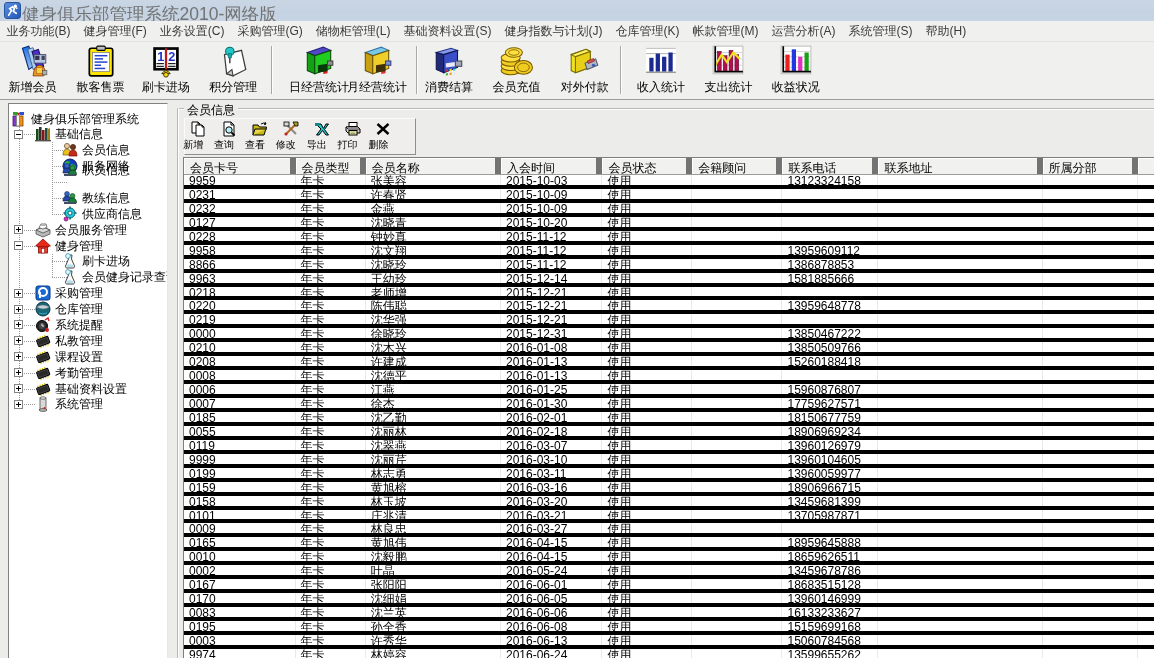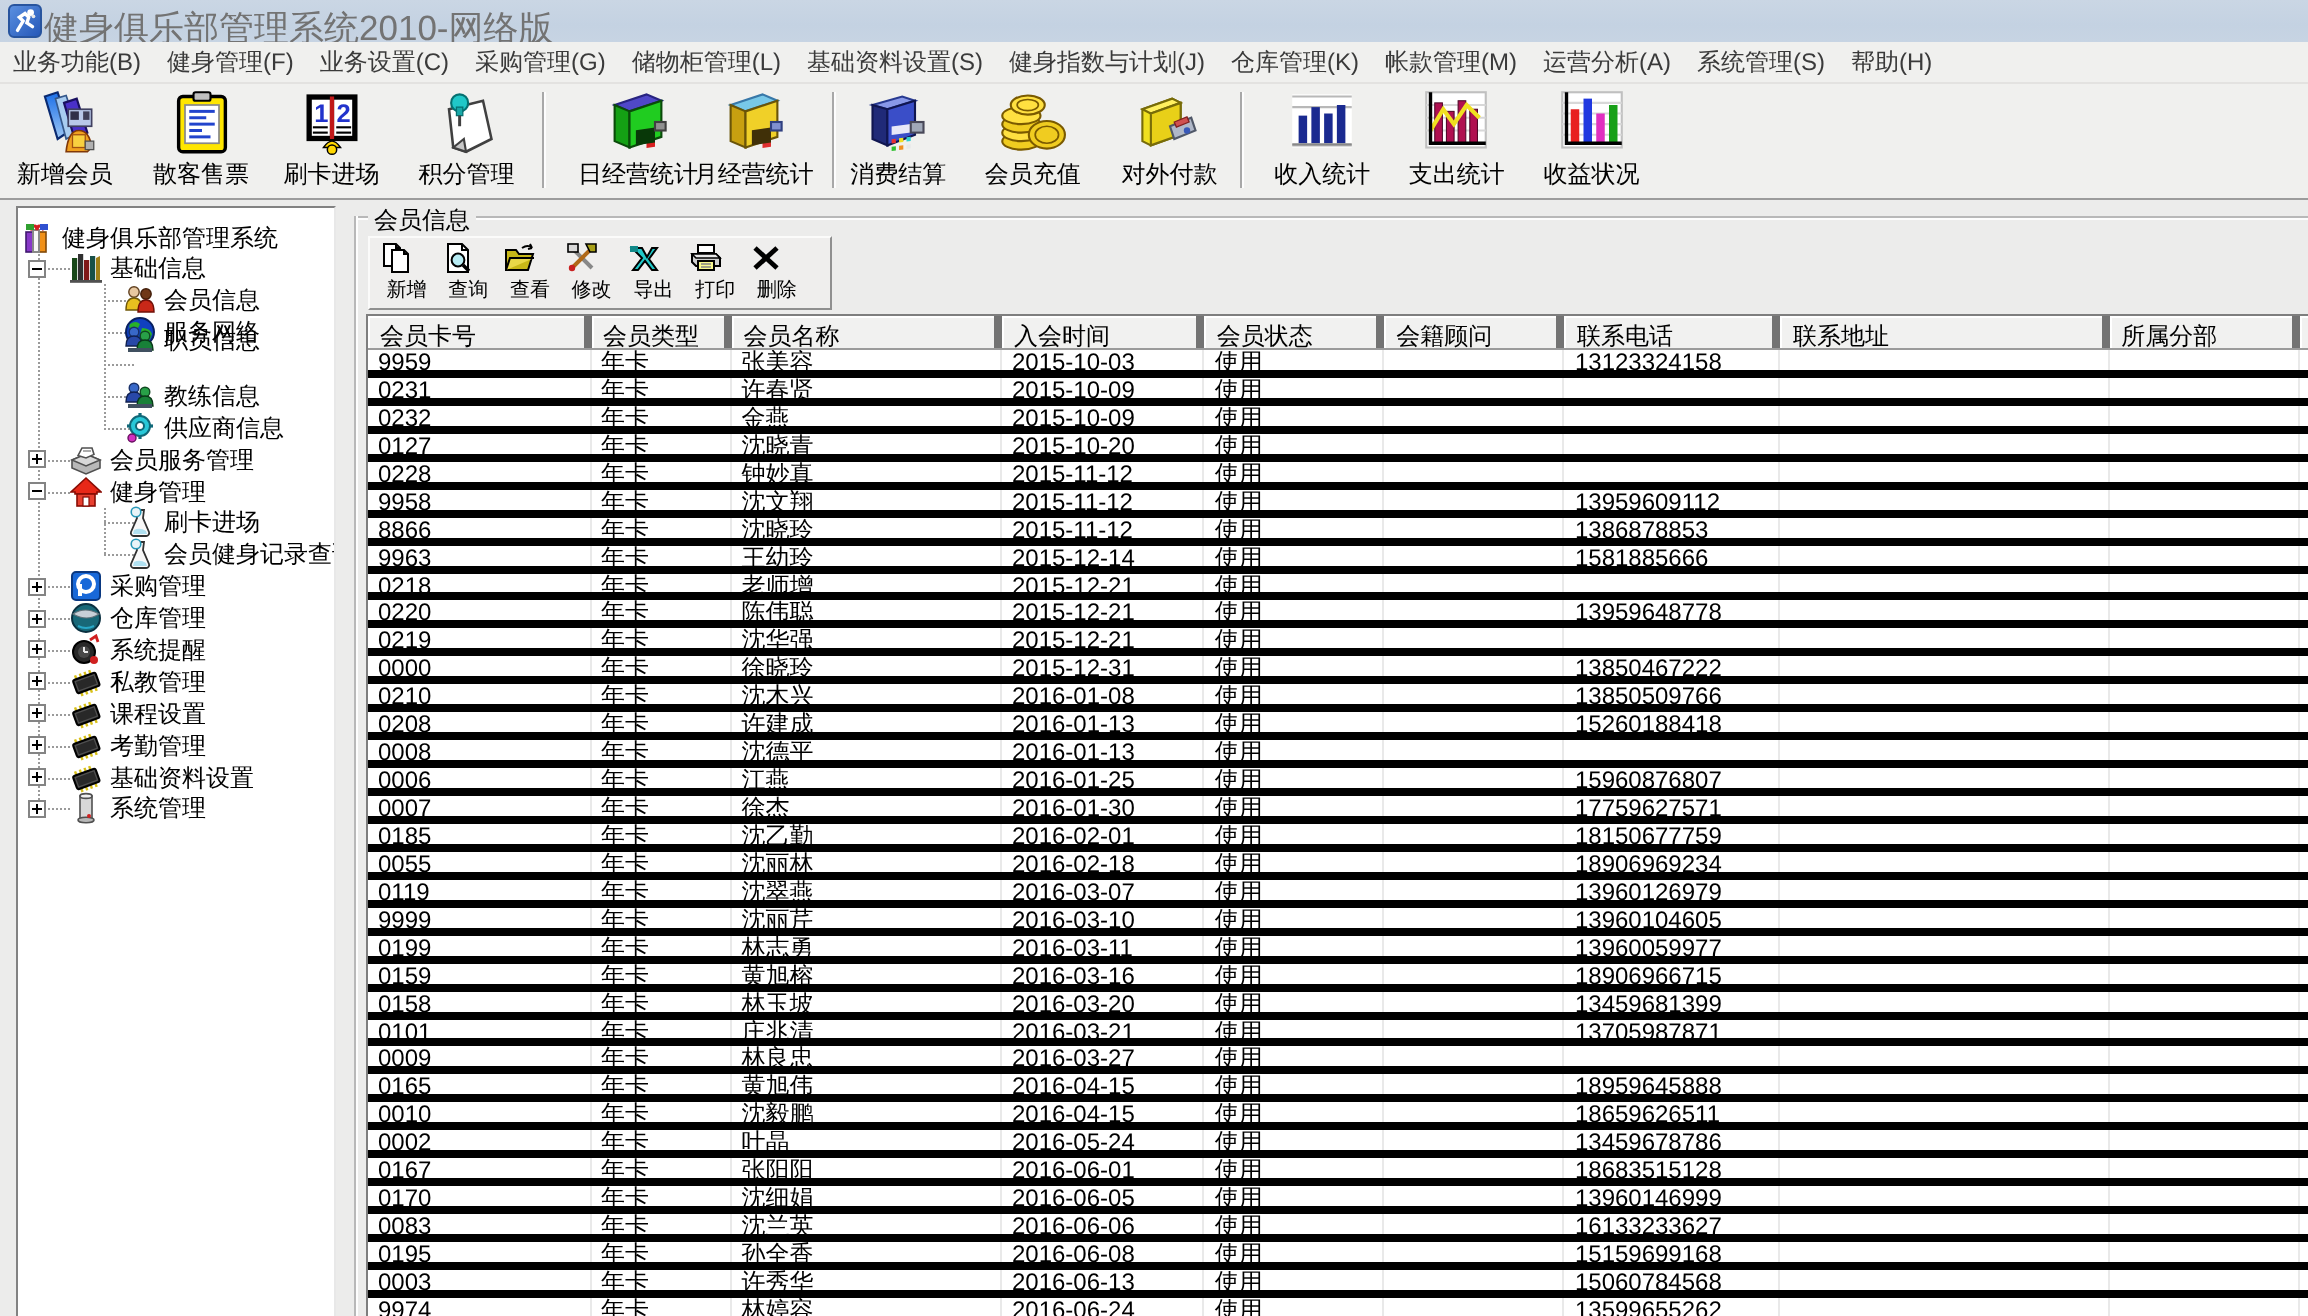--- a/index.html
+++ b/index.html
@@ -28,30 +28,30 @@
 .ebox{position:absolute;width:9px;height:9px;background:#fff;border:1px solid #848484;left:5px}
 .ebox i{position:absolute;left:1px;top:3px;width:5px;height:1px;background:#000}
 .ebox b{position:absolute;left:3px;top:1px;width:1px;height:5px;background:#000}
 .vdot{position:absolute;width:1px;background-image:repeating-linear-gradient(to bottom,#9a9a9a 0 1px,transparent 1px 2px)}
 .hdot{position:absolute;height:1px;background-image:repeating-linear-gradient(to right,#9a9a9a 0 1px,transparent 1px 2px)}
 
 #gline{left:177px;top:8px;width:977px;height:2px;border-top:1px solid #b8b8b8;border-bottom:1px solid #fdfdfd}
 #gvert{left:177px;top:8px;width:2px;height:550px;border-left:1px solid #b8b8b8;border-right:1px solid #fdfdfd}
 #glabel{left:184px;top:2px;background:#ececeb;padding:0 3px;font-size:12px}
 #ctoolbar{left:184px;top:18px;width:232px;height:37px;background:#efeeed;border:1px solid #8f8f8f;border-top-color:#fbfbfa;border-left-color:#fbfbfa}
-.cbtn{position:absolute;top:2px;width:30px;text-align:right}
+.cbtn{position:absolute;top:2px;width:30px;text-align:left}
 .cbtn svg{display:block;margin:0 auto;width:16px;height:16px}
 .cbtn .lbl{font-size:10px;margin-top:1px;letter-spacing:0;white-space:nowrap}
 
 #grid{left:183px;top:57px;width:971px;height:501px;background:#fff;border-left:1px solid #7e7e7e;border-top:1px solid #7e7e7e;overflow:hidden}
 #ghead{display:flex;height:17px;background:#f1f1f0;border-bottom:1px solid #9b9b9b}
-#ghead div{border-right:4px solid #737373;box-shadow:inset 1px 1px 0 #fff;padding:2px 0 0 6px;overflow:hidden;white-space:nowrap;flex:none}
+#ghead div{border-right:6px solid #737373;box-shadow:inset 1px 1px 0 #fff;padding:2px 0 0 6px;overflow:hidden;white-space:nowrap;flex:none}
 .r{display:flex;height:13.94px;line-height:13.6px;border-bottom:4px solid #000000}
 .r div{border-right:1px solid #e9e9e9;padding-left:5px;overflow:hidden;white-space:nowrap;flex:none}
-.c1{width:111.5px}.c2{width:70.2px}.c3{width:135.3px}.c4{width:101.4px}.c5{width:89.8px}.c6{width:90.3px}.c7{width:108px}.c8{width:164.1px}.c9{width:95.4px}.c10{width:16px;border-right:none!important}
+.c1{width:111.5px}.c2{width:70.2px}.c3{width:135.3px}.c4{width:101.4px}.c5{width:89.8px}.c6{width:90.3px}.c7{width:96px}.c8{width:164.1px}.c9{width:95.4px}.c10{width:16px;border-right:none!important}
 </style>
 </head>
 <body>
 <div class="abs" id="titlebar"></div>
 <div class="abs" id="title-ico">
     <svg width="15" height="15" viewBox="0 0 16 16" style="position:absolute;left:0;top:0">
       <path d="M4 13 L7 8 L5 6 L8 4 L10 6 L9 9 L12 11" stroke="#fff" stroke-width="1.8" fill="none" stroke-linecap="round"></path>
       <circle cx="11" cy="3.5" r="1.8" fill="#fff"></circle>
       <circle cx="12.5" cy="5.5" r="1" fill="#e8e8e8"></circle>
     </svg>

